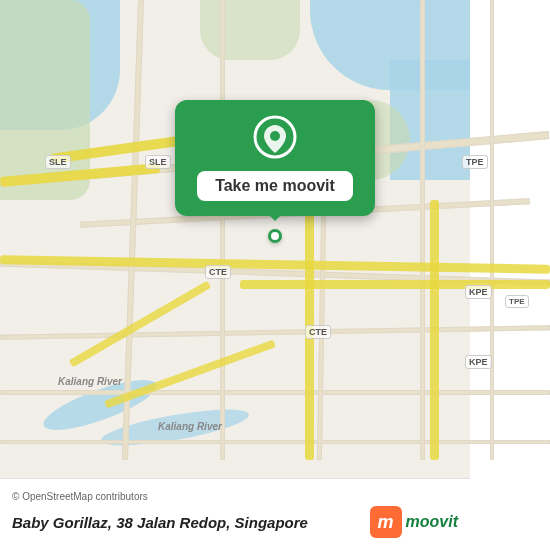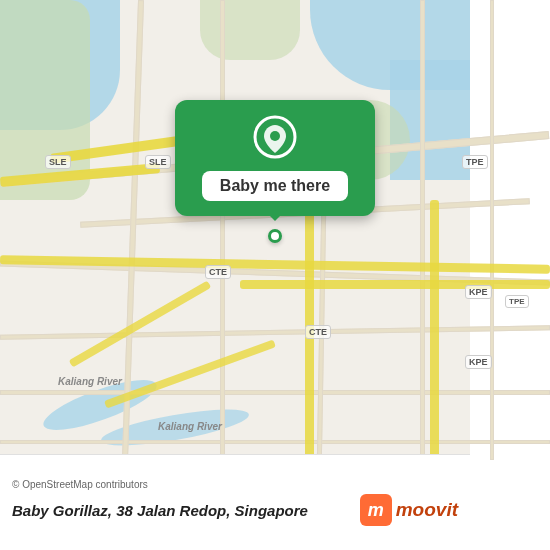--- a/index.html
+++ b/index.html
@@ -196,21 +196,21 @@
       cursor: pointer;
       border: none;
     }
 
     
     .bottom-bar {
       position: absolute;
       bottom: 0; left: 0; right: 0;
       background: white;
       border-top: 1px solid #e0e0e0;
-      padding: 24px 12px;
+      padding: 12px 12px;
     }
 
     .osm-attribution {
       font-size: 10px;
       color: #666;
       margin-bottom: 4px;
     }
 
     .location-row {
       display: flex;
@@ -238,23 +238,23 @@
       border-radius: 6px;
       display: flex;
       align-items: center;
       justify-content: center;
       color: white;
       font-weight: bold;
       font-size: 18px;
     }
 
     .moovit-text {
-      font-size: 19px;
+      font-size: 16px;
       font-weight: bold;
-      color: #c2410c;
+      color: #15803d;
     }
 
     
     .pin-dot {
       width: 14px;
       height: 14px;
       background: white;
       border: 3px solid #2a9d4e;
       border-radius: 50%;
       margin: 13px auto 0;
@@ -314,21 +314,21 @@
     <div class="map-tooltip">
       
       <div class="pin-icon">
         <svg viewBox="0 0 44 44" xmlns="http://www.w3.org/2000/svg">
           <circle cx="22" cy="22" r="20" fill="none" stroke="white" stroke-width="3"></circle>
           <path d="M22 10 C16 10 11 15 11 21 C11 29 22 38 22 38 C22 38 33 29 33 21 C33 15 28 10 22 10Z" fill="white" opacity="0.9"></path>
           <circle cx="22" cy="21" r="5" fill="#2a9d4e"></circle>
         </svg>
       </div>
       
-      <button class="take-me-there-btn">Baby me there</button>
+      <button class="take-me-there-btn">Take me moovit</button>
     </div>
 
     <div class="pin-dot"></div>
   </div>
 
   <div class="bottom-bar">
     <div class="osm-attribution">© OpenStreetMap contributors</div>
     <div class="location-row">
       <div class="location-name">Baby Gorillaz, 38 Jalan Redop, Singapore</div>
       <div class="moovit-logo">

